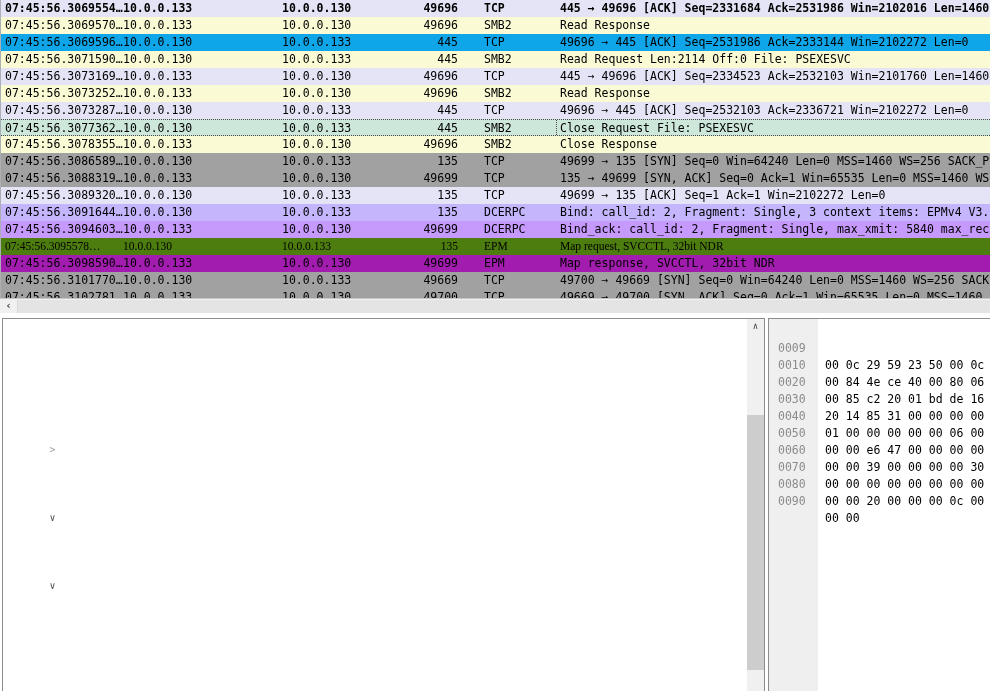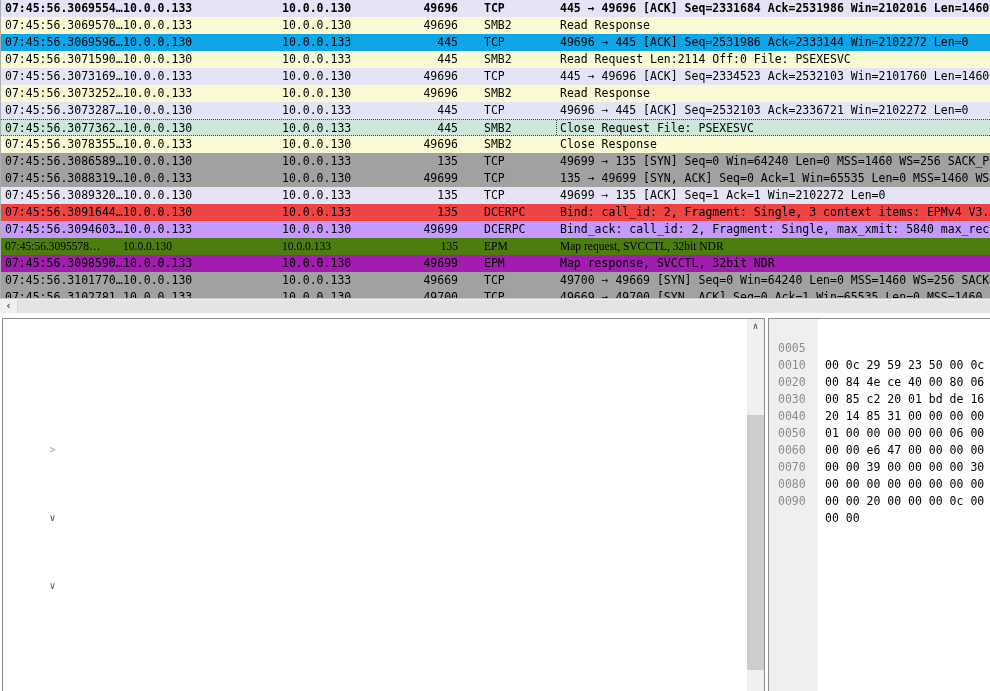--- a/index.html
+++ b/index.html
@@ -149,21 +149,21 @@
 
       <div class="prow" style="background: rgb(228, 228, 246);">
         <span class="c-time">07:45:56.3089320…</span>
         <span class="c-src">10.0.0.130</span>
         <span class="c-dst">10.0.0.133</span>
         <span class="c-port">135</span>
         <span class="c-proto">TCP</span>
         <span class="c-info">49699 → 135 [ACK] Seq=1 Ack=1 Win=2102272 Len=0</span>
       </div>
 
-      <div class="prow" style="background: #ef4444;">
+      <div class="prow" style="background: #c4b5fd;">
         <span class="c-time">07:45:56.3091644…</span>
         <span class="c-src">10.0.0.130</span>
         <span class="c-dst">10.0.0.133</span>
         <span class="c-port">135</span>
         <span class="c-proto">DCERPC</span>
         <span class="c-info">Bind: call_id: 2, Fragment: Single, 3 context items: EPMv4 V3.</span>
       </div>
 
       <div class="prow" style="background: rgb(197, 154, 252);">
         <span class="c-time">07:45:56.3094603…</span>
@@ -336,21 +336,21 @@
         <span>∧</span>
       </div>
       <div class="vthumb"></div>
     </div>
   </div>
 
   <div class="hexpane">
     <div class="hexgutter"></div>
 
       <div class="hexrow">
-        <span class="hexoff">0005</span>
+        <span class="hexoff">0009</span>
         <span class="hexbytes">00 0c 29 59 23 50 00 0c</span>
       </div>
 
       <div class="hexrow">
         <span class="hexoff">0010</span>
         <span class="hexbytes">00 84 4e ce 40 00 80 06</span>
       </div>
 
       <div class="hexrow">
         <span class="hexoff">0020</span>

